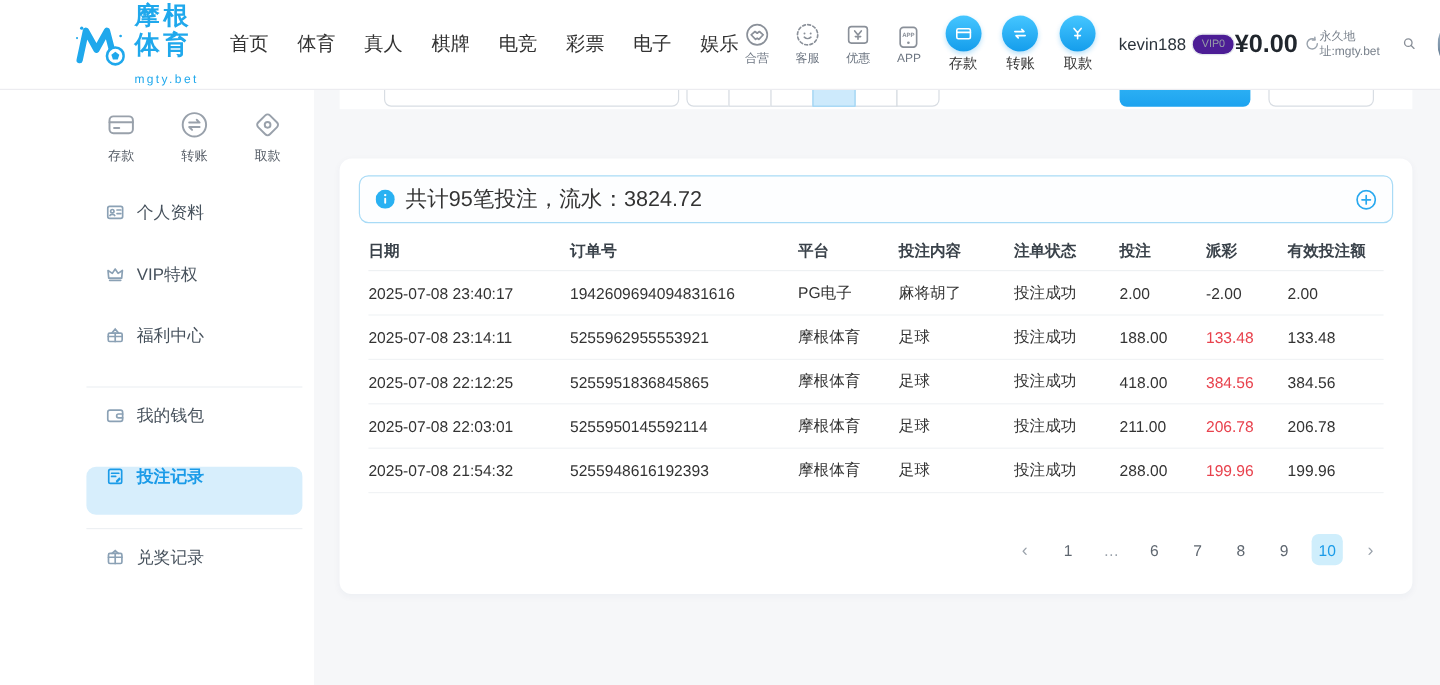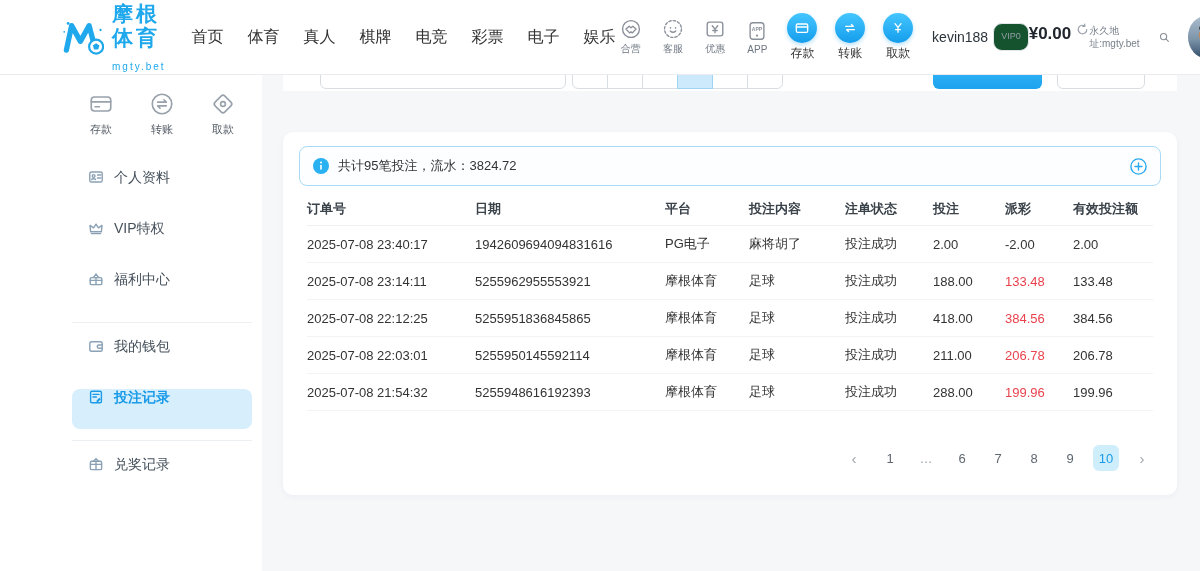--- a/index.html
+++ b/index.html
@@ -15,22 +15,22 @@
   .brand-en{font-size:10px;color:#1fa8ec;letter-spacing:2px;margin-top:12px}
   .nav{display:flex;gap:24px;margin-left:26px;font-size:16px;color:#333}
   .nav-item{cursor:pointer;white-space:nowrap}
   .top-right{margin-left:auto;display:flex;align-items:center;gap:12px}
   .qicon{display:flex;flex-direction:column;align-items:center;gap:2px;font-size:10px;color:#6d7682;cursor:pointer;width:32px}
   .bicon{display:flex;flex-direction:column;align-items:center;gap:2px;font-size:12px;color:#333;cursor:pointer;width:38px}
   .bcircle{width:30px;height:30px;border-radius:50%;background:linear-gradient(180deg,#45c6ff,#149dec);
     display:flex;align-items:center;justify-content:center;box-shadow:0 2px 4px rgba(20,157,236,.3)}
   .userinfo{display:flex;flex-direction:row;line-height:1.3;margin-left:4px}
   .u-row1{display:flex;align-items:center;gap:5px;font-size:14px;color:#2b333b}
-  .vip{background:#14532d;border:1px solid #e3e7ec;border-radius:9px;padding:0 7px;font-size:9px;color:#959ca6;height:28px;display:flex;align-items:center}
-  .u-row2{display:flex;align-items:flex-start;gap:5px;font-size:17px;font-weight:bold;color:#20262d}
+  .vip{background:#4c1d95;border:1px solid #e3e7ec;border-radius:9px;padding:0 7px;font-size:9px;color:#959ca6;height:18px;display:flex;align-items:center}
+  .u-row2{display:flex;align-items:center;gap:5px;font-size:21px;font-weight:bold;color:#20262d}
   .u-row3{display:flex;align-items:center;gap:3px;font-size:10px;color:#78808b}
   .avatar{width:44px;height:44px;border-radius:50%;margin-left:6px;cursor:pointer;overflow:hidden;
     background:
       radial-gradient(circle at 50% 30%, #1d1a18 0 24%, rgba(0,0,0,0) 25%),
       radial-gradient(circle at 50% 46%, #c08a5e 0 30%, rgba(0,0,0,0) 31%),
       linear-gradient(180deg,#aebfd0 0%,#7d94a9 55%,#2e4a66 100%)}
 
   
   .sidebar{position:absolute;top:75px;left:0;bottom:0;width:262px;background:#fff;box-shadow:2px 0 6px rgba(40,60,90,.04)}
   .side-quick{margin:16px 26px 0 88px;display:flex;justify-content:space-between}
@@ -52,21 +52,21 @@
   .ccell:first-child{margin-left:0;border-radius:6px 0 0 6px}
   .ccell:last-child{border-radius:0 6px 6px 0}
   .ccell.active{background:#cdeafc;border-color:#9fd4f3;z-index:1}
   .cbtn-primary{position:absolute;left:650px;bottom:2px;width:109px;height:36px;border-radius:6px;
     background:linear-gradient(180deg,#3fc0fa,#1da3ef);cursor:pointer}
   .cbtn-ghost{position:absolute;left:774px;bottom:2px;width:88px;height:36px;border-radius:6px;border:1px solid #d8dde3;background:#fff;cursor:pointer}
 
   .card{margin:41px 0 0 21px;width:894px;background:#fff;border-radius:10px;padding:14px 16px 24px;
     box-shadow:0 2px 6px rgba(30,60,90,.04)}
   .summary{height:40px;border:1px solid #a9dbf6;border-radius:8px;display:flex;align-items:center;gap:9px;
-    padding:0 13px;font-size:13px;background:#fdfeff;color:#333}
+    padding:0 13px;font-size:18px;background:#fdfeff;color:#333}
   .plusbtn{margin-left:auto;display:flex;cursor:pointer}
 
   .tbl{margin:6px 8px 0}
   .trow{display:grid;grid-template-columns:168px 190px 84px 96px 88px 72px 68px 1fr;align-items:center;height:37px;
     border-bottom:1px solid #f1f3f5;font-size:13px;color:#333}
   .thead{height:34px;font-weight:bold;color:#3a424a;border-bottom:1px solid #eef1f3}
   .red{color:#e8424d}
 
   .pager{display:flex;justify-content:flex-end;align-items:center;margin:34px 6px 0 0;font-size:13px;color:#5f6770}
   .pitem{min-width:26px;height:26px;display:flex;align-items:center;justify-content:center;margin-left:10px;border-radius:6px;cursor:pointer}
@@ -329,22 +329,22 @@
       <span class="plusbtn">
         <svg width="17" height="17" viewBox="0 0 17 17" fill="none" stroke="#29a9ef" stroke-width="1.4" stroke-linecap="round">
           <circle cx="8.5" cy="8.5" r="7.6"></circle>
             <path d="M8.5 5v7M5 8.5h7"></path>
         </svg>
       </span>
     </div>
 
     <div class="tbl">
       <div class="trow thead">
+        <span>日期</span>
         <span>订单号</span>
-        <span>日期</span>
         <span>平台</span>
         <span>投注内容</span>
         <span>注单状态</span>
         <span>投注</span>
         <span>派彩</span>
         <span>有效投注额</span>
       </div>
 
       <div class="trow">
         <span>2025-07-08 23:40:17</span>

